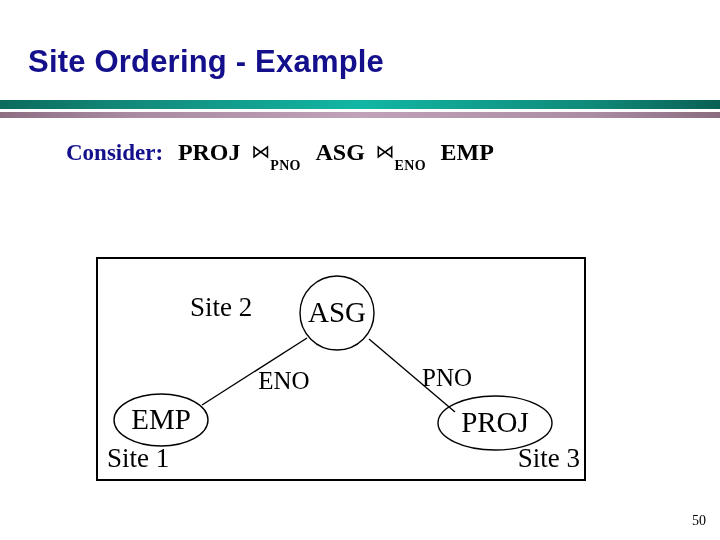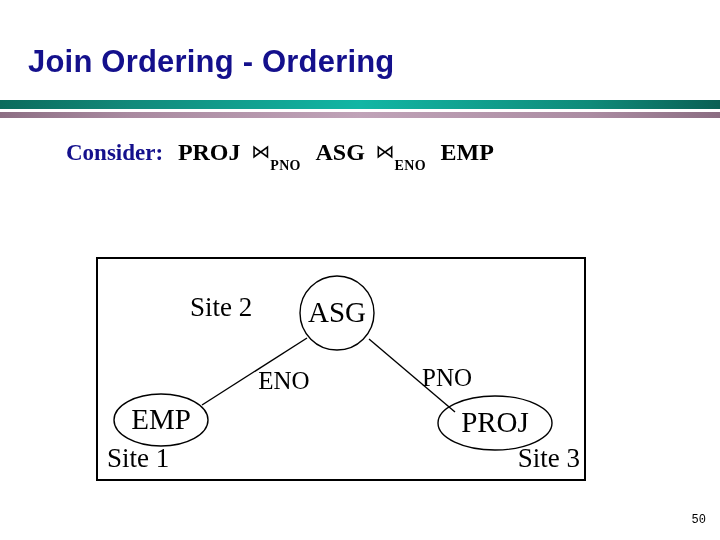--- a/index.html
+++ b/index.html
@@ -160,29 +160,29 @@
     dominant-baseline: middle;
   }
   .site-text.left  { text-anchor: start; }
   .site-text.right { text-anchor: end; }
 
   
   .page-number {
     position: absolute;
     right: 14px;
     top: 513px;
-    font-family: Liberation Mono, monospace;
-    font-size: 12px;
+    font-family: Liberation Serif, serif;
+    font-size: 14px;
     color: #000000;
   }
 </style>
 </head>
 <body>
 
-<div class="slide-title">Join Ordering - Ordering</div>
+<div class="slide-title">Site Ordering - Example</div>
 
 <div class="divider-group">
   <div class="divider-teal"></div>
   <div class="divider-gap"></div>
   <div class="divider-mauve"></div>
 </div>
 
 <div class="formula">
   <span class="consider">Consider:</span><span class="sp-md"></span>
   <span class="rel">PROJ</span><span class="sp-sm"></span>

